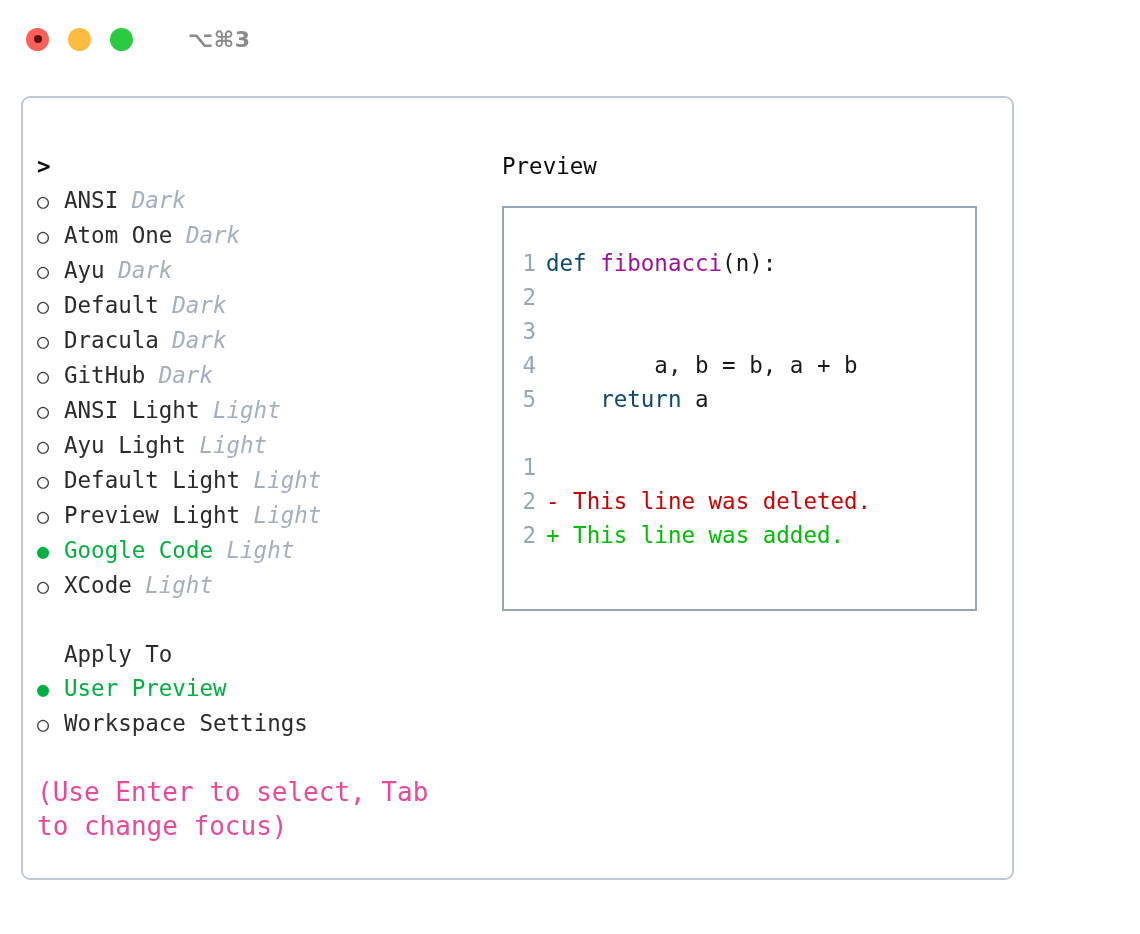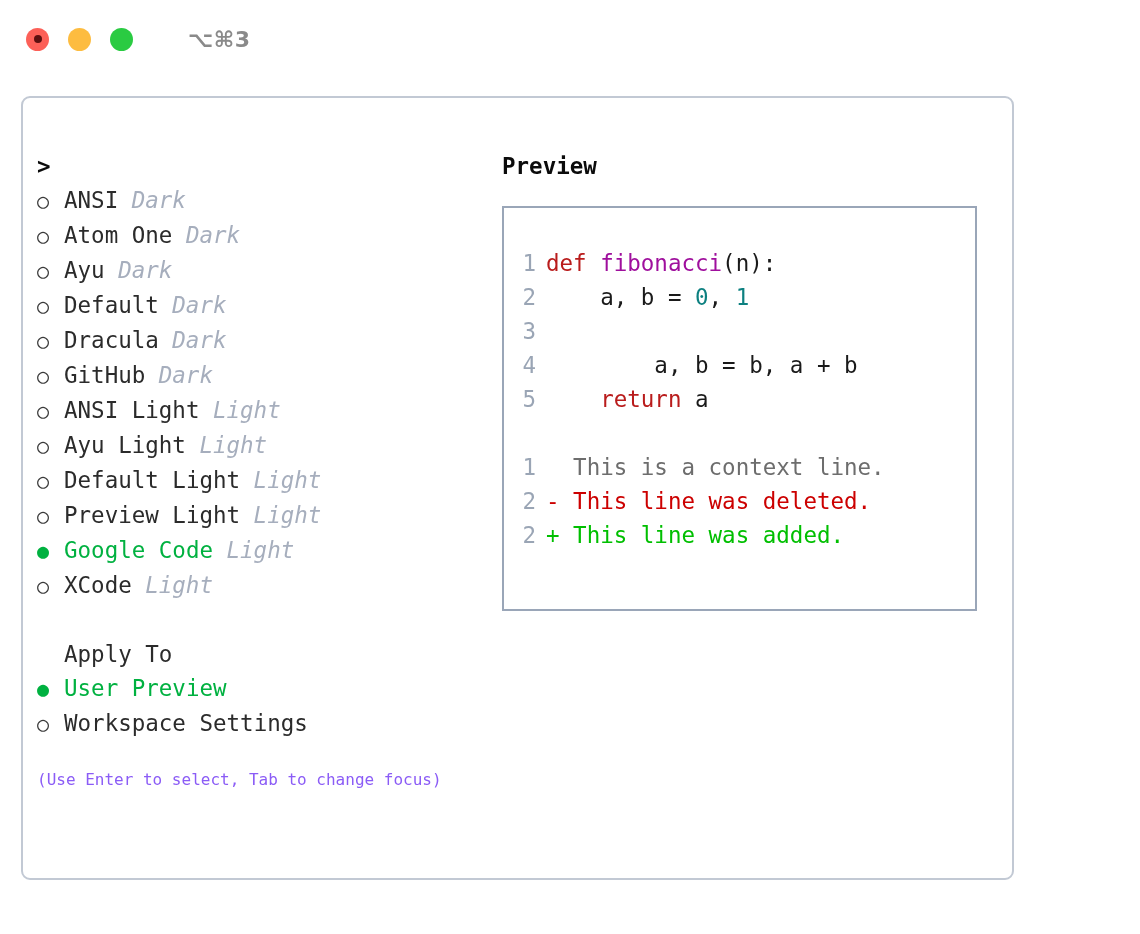--- a/index.html
+++ b/index.html
@@ -152,38 +152,38 @@
   }
   .apply-head .marker {
     display: inline-block;
     width: 27px;
     flex: 0 0 27px;
   }
 
   .spacer-lg { height: 34px; }
 
   .hint {
-    margin-top: 22px;
-    font-size: 16px;
-    line-height: 34px;
-    color: #8b5cf6;
+    margin-top: 34px;
+    font-size: 26px;
+    line-height: 34px;
+    color: #ec4899;
     width: 420px;
     white-space: pre-wrap;
   }
 
   
   .right-col {
     position: absolute;
     left: 479px;
     top: 51px;
     width: 490px;
   }
   .preview-title {
     font-size: 22.5px;
-    font-weight: bold;
+    font-weight: normal;
     color: #0b0b0b;
     line-height: 34px;
     white-space: pre;
   }
 
   .code-panel {
     margin-top: 23px;
     width: 475px;
     height: 405px;
     border: 2px solid #9aa6b8;
@@ -203,21 +203,21 @@
   .ln {
     width: 42px;
     flex: 0 0 42px;
     text-align: right;
     color: #9aa5b5;
     padding-right: 10px;
     box-sizing: border-box;
   }
   .code-body { color: #1a1a1a; white-space: pre; }
 
-  .tok-kw   { color: #b91c1c; }
+  .tok-kw   { color: #0c4a6e; }
   .tok-fn   { color: #9f0f9d; }
   .tok-num  { color: #0d8080; }
   .tok-plain{ color: #1a1a1a; }
 
   .diff-gap { height: 34px; }
   .diff-ctx { color: #6d6d6d; }
   .diff-del { color: #cc0000; }
   .diff-add { color: #00bf00; }
 </style>
 </head>
@@ -317,38 +317,38 @@
       <div class="right-col">
         <div class="preview-title">Preview</div>
 
         <div class="code-panel">
 
           <div>
             <div class="code-line">
               <span class="ln">1</span><span class="code-body"><span class="tok-kw">def </span><span class="tok-fn">fibonacci</span><span class="tok-plain">(n):</span></span>
             </div>
             <div class="code-line">
-              <span class="ln">2</span><span class="code-body"><span class="tok-plain">    a, b = </span><span class="tok-num">0</span><span class="tok-plain">, </span><span class="tok-num">1</span></span>
+              <span class="ln">2</span>
             </div>
             <div class="code-line">
               <span class="ln">3</span>
             </div>
             <div class="code-line">
               <span class="ln">4</span><span class="code-body"><span class="tok-plain">        a, b = b, a + b</span></span>
             </div>
             <div class="code-line">
               <span class="ln">5</span><span class="code-body"><span class="tok-plain">    </span><span class="tok-kw">return</span><span class="tok-plain"> a</span></span>
             </div>
           </div>
 
           <div class="diff-gap"></div>
 
           <div>
             <div class="code-line">
-              <span class="ln">1</span><span class="code-body diff-ctx">  </span><span class="code-body diff-ctx">This is a context line.</span>
+              <span class="ln">1</span><span class="code-body diff-ctx">  </span>
             </div>
             <div class="code-line">
               <span class="ln">2</span><span class="code-body diff-del">- </span><span class="code-body diff-del">This line was deleted.</span>
             </div>
             <div class="code-line">
               <span class="ln">2</span><span class="code-body diff-add">+ </span><span class="code-body diff-add">This line was added.</span>
             </div>
           </div>
 
         </div>

